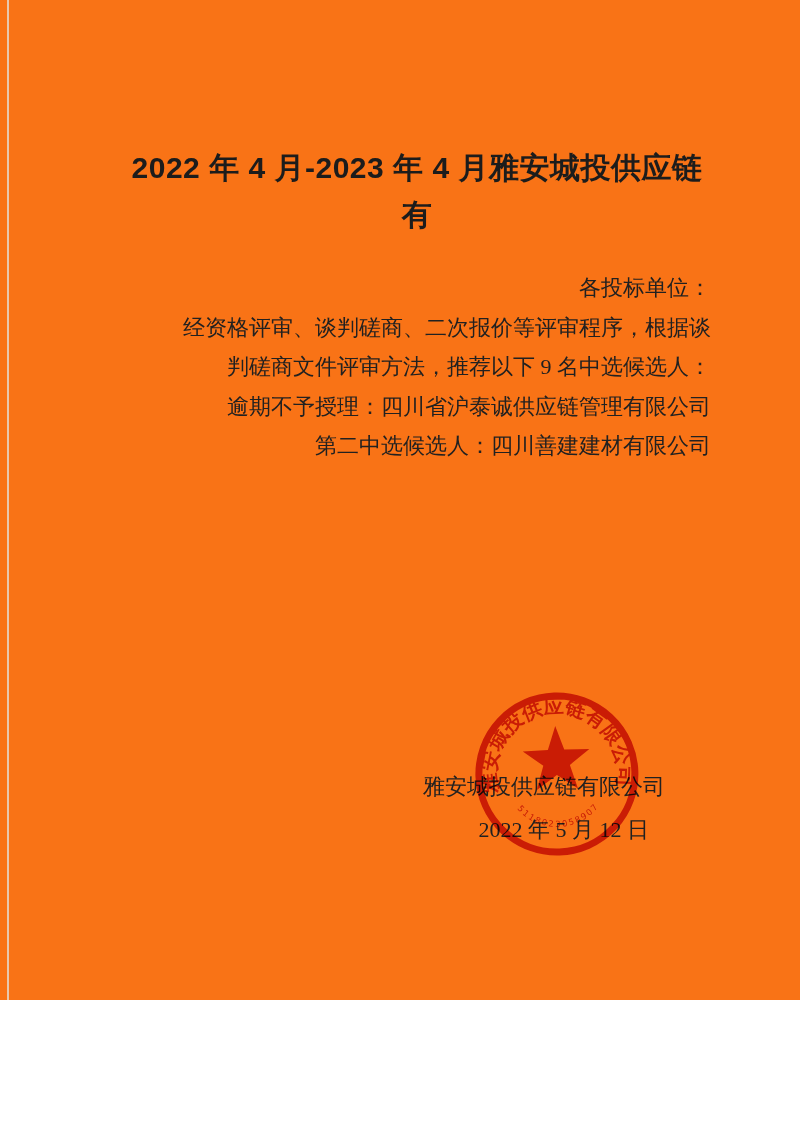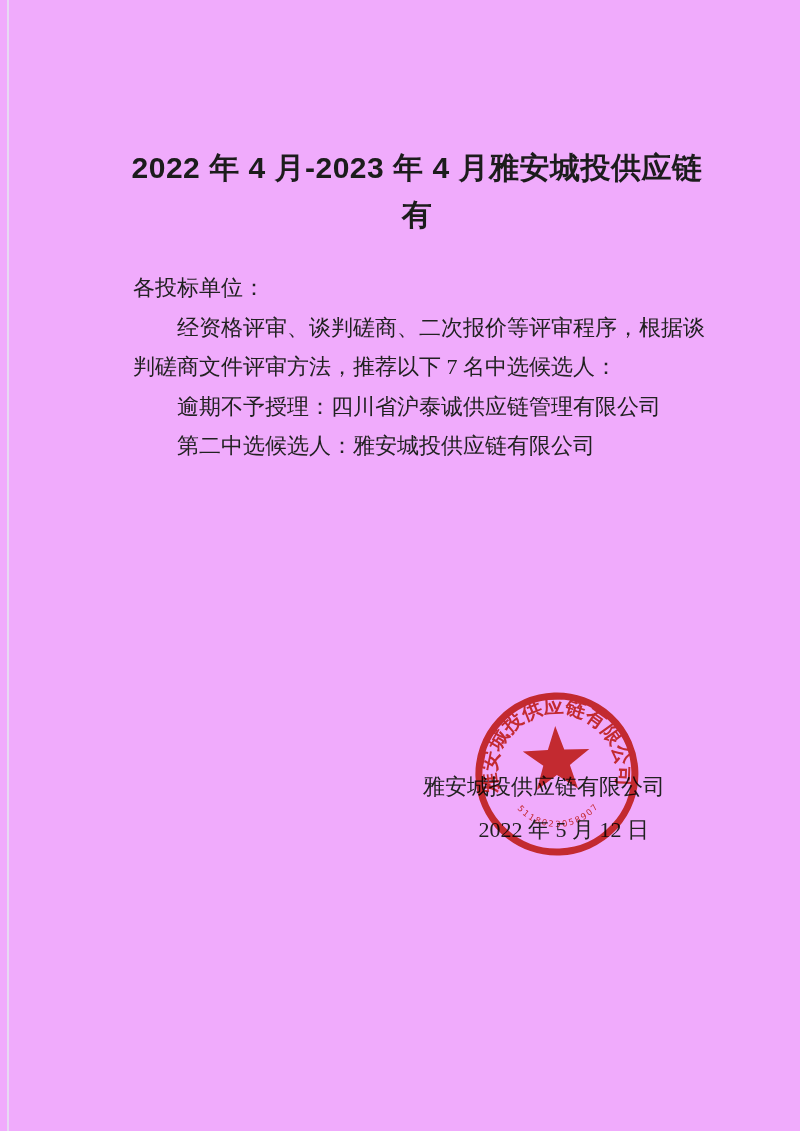--- a/index.html
+++ b/index.html
@@ -3,23 +3,23 @@
 <meta charset="utf-8">
 <style>
   html, body {
     margin: 0;
     padding: 0;
     background: #ffffff;
   }
   .page {
     position: relative;
     width: 800px;
-    height: 1131px;
+    height: 1000px;
     margin: 0 auto;
-    background: #f0abfc;
+    background: #f97316;
     color: #1f1f1f;
     overflow: hidden;
   }
   
   .scan-edge {
     position: absolute;
     left: 7px;
     top: 0;
     width: 2px;
     height: 100%;
@@ -41,21 +41,21 @@
   }
   .doc-body {
     position: absolute;
     top: 268px;
     left: 133px;
     width: 578px;
     font-family: "Liberation Serif", "DejaVu Serif", serif;
     font-size: 22px;
     line-height: 39.6px;
     color: #212121;
-    text-align: left;
+    text-align: right;
   }
   .doc-body p { margin: 0; padding: 0; }
   .doc-body p.indent { text-indent: 2em; }
   .sig-company {
     position: absolute;
     top: 772px;
     right: 135px;
     font-family: "Liberation Serif", "DejaVu Serif", serif;
     font-size: 22px;
     color: #212121;
@@ -100,23 +100,23 @@
 <div class="page">
 
   <div class="scan-edge"></div>
 
   <div class="title">
     <div>2022 年 4 月-2023 年 4 月雅安城投供应链有</div>
   </div>
 
   <div class="doc-body">
     <p>各投标单位：</p>
-    <p class="indent">经资格评审、谈判磋商、二次报价等评审程序，根据谈判磋商文件评审方法，推荐以下 7 名中选候选人：</p>
+    <p class="indent">经资格评审、谈判磋商、二次报价等评审程序，根据谈判磋商文件评审方法，推荐以下 9 名中选候选人：</p>
     <p class="indent">逾期不予授理：四川省沪泰诚供应链管理有限公司</p>
-    <p class="indent">第二中选候选人：雅安城投供应链有限公司</p>
+    <p class="indent">第二中选候选人：四川善建建材有限公司</p>
   </div>
 
   <div class="sig-company">雅安城投供应链有限公司</div>
   <div class="sig-date">2022 年 5 月 12 日</div>
 
   <div class="seal">
     <svg viewBox="0 0 178 172" xmlns="http://www.w3.org/2000/svg">
       <defs>
         <path id="arcTop" d="M 29.7,100.8 A 61,61 0 1 1 146.3,100.8" fill="none"></path>
         <path id="arcBottom" d="M 45.7,114.9 A 53,53 0 0 0 130.3,114.9" fill="none"></path>

